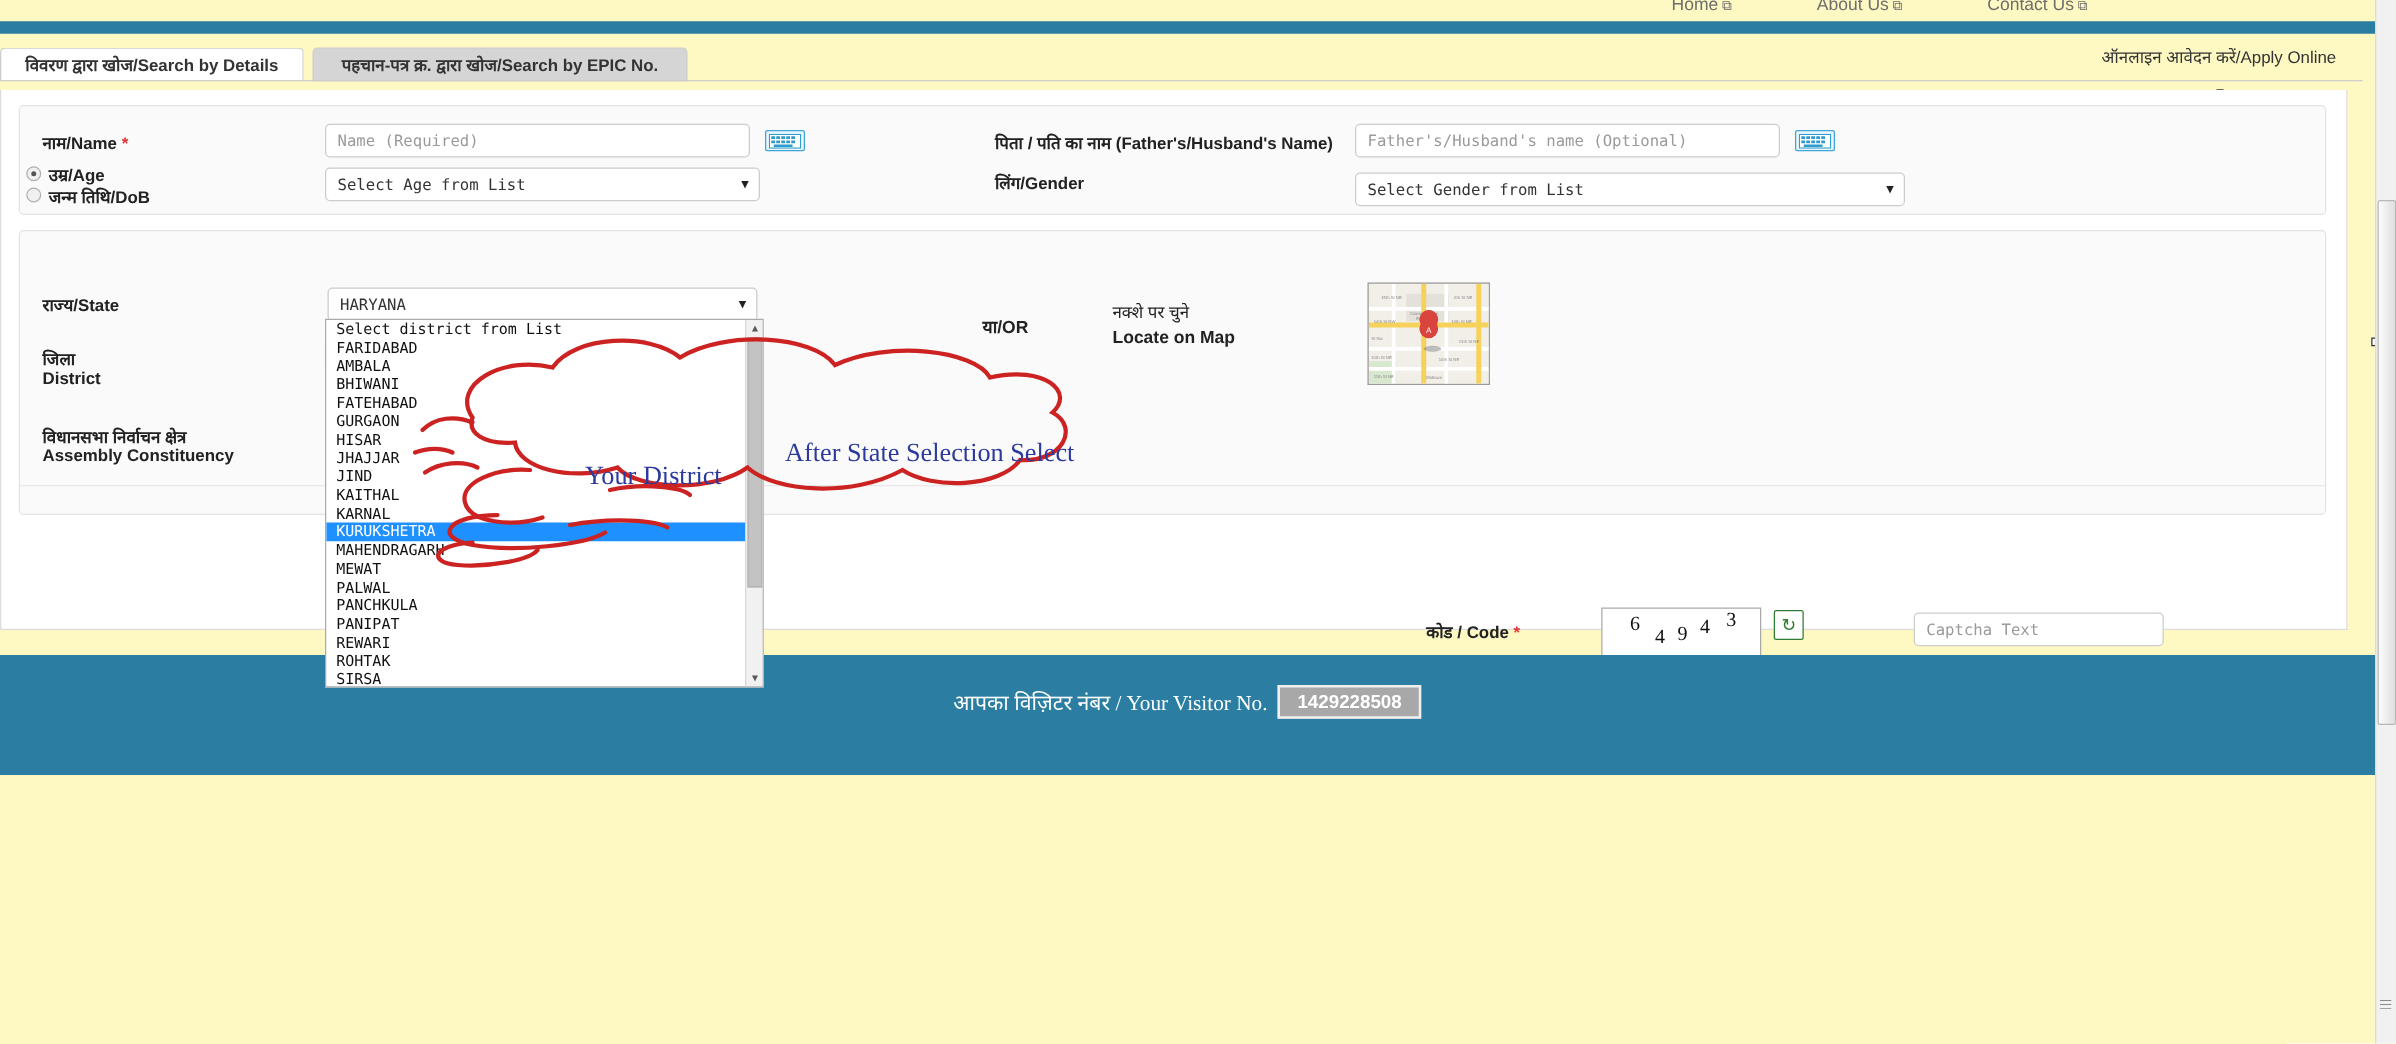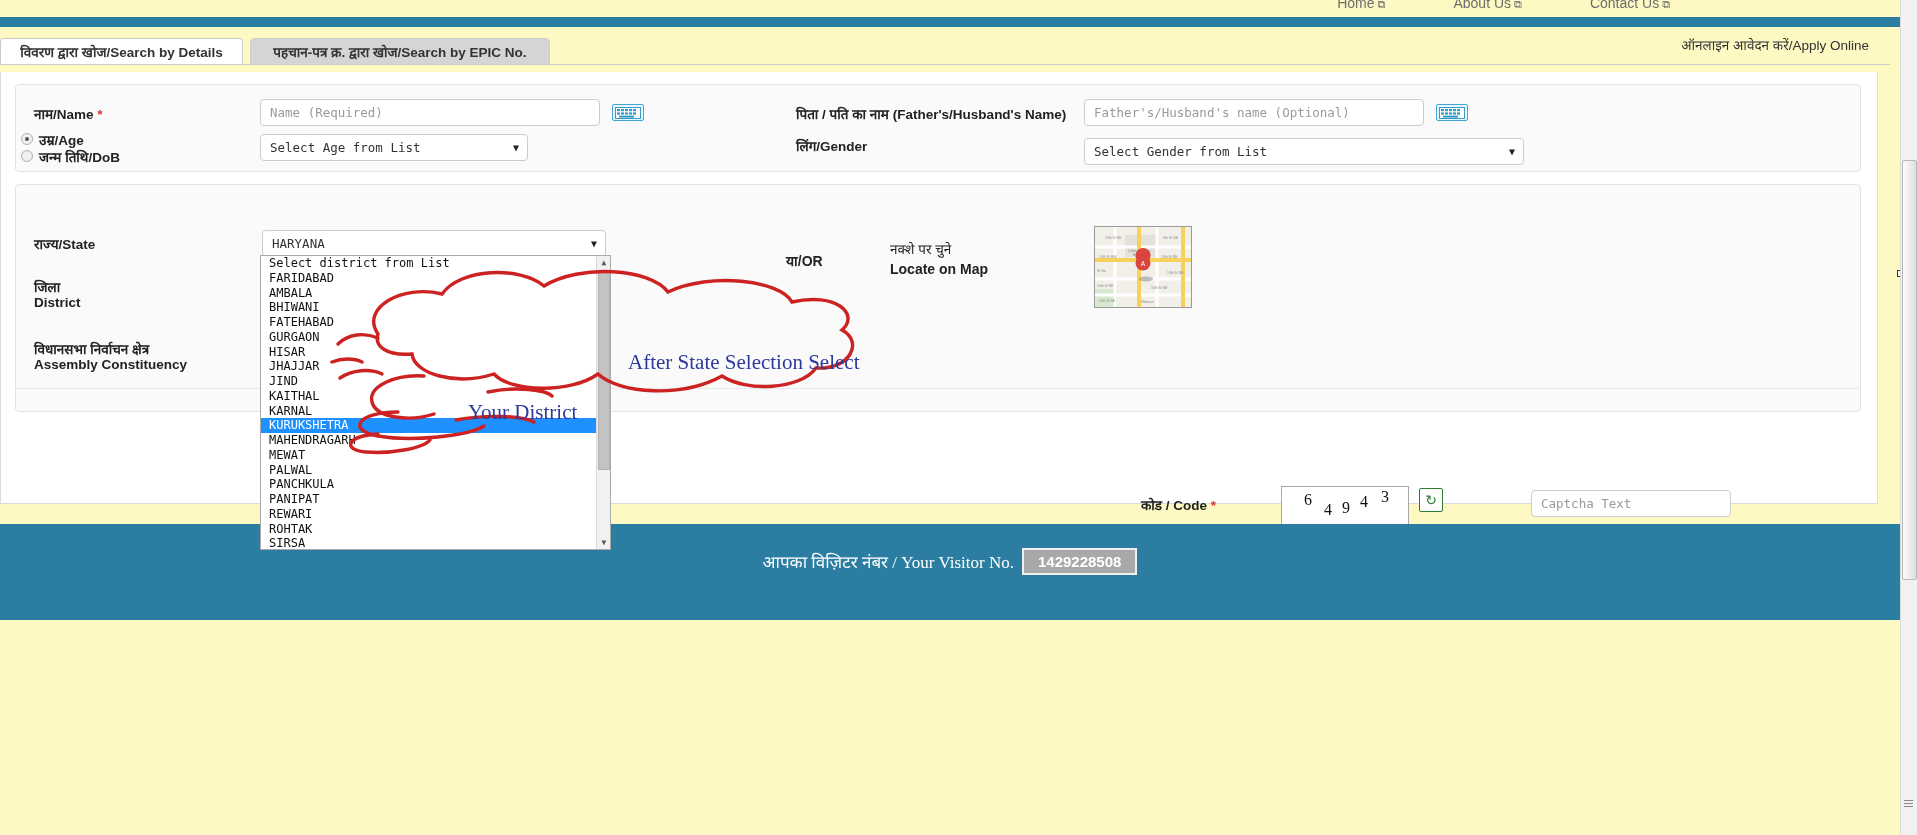--- a/index.html
+++ b/index.html
@@ -298,21 +298,21 @@
             <rect x="4" y="8.6" width="15" height="2"></rect>
           </g>
         </svg>
       </div>
 
       <div class="radio on" style="left:5px; top:48px;"></div>
       <div class="lbl" style="left:23px; top:46px;">उम्र/Age</div>
       <div class="radio" style="left:5px; top:65px;"></div>
       <div class="lbl" style="left:23px; top:63px;">जन्म तिथि/DoB</div>
 
-      <div class="selbox" style="left:244px; top:49px; width:268px;">
+      <div class="selbox" style="left:244px; top:49px; width:348px;">
         <span>Select Age from List</span>
         <span class="caret">▼</span>
       </div>
 
       <div class="lbl" style="left:780px; top:52px;">लिंग/Gender</div>
       <div class="selbox" style="left:1068px; top:53px; width:440px;">
         <span>Select Gender from List</span>
         <span class="caret">▼</span>
       </div>
     </div>
@@ -448,21 +448,21 @@
     <g fill="none" stroke="#cc2222" stroke-width="3.4" stroke-linecap="round">
       <path d="M86,20 C58,18 30,30 34,46 C38,62 72,66 96,58"></path>
       <path d="M60,56 C20,56 8,74 40,80 C74,86 130,80 146,70"></path>
       <path d="M40,78 C8,80 4,94 28,96 C54,98 86,92 92,84"></path>
       <path d="M150,36 C178,30 208,34 214,40"></path>
       <path d="M118,64 C150,58 186,60 196,66"></path>
     </g>
   </svg>
 
   <div class="annotext" style="left:628px; top:350px;">After State Selection Select</div>
-  <div class="annotext" style="left:468px; top:400px;">Your District</div>
+  <div class="annotext" style="left:468px; top:368px;">Your District</div>
 
   <div class="footer">
     <div class="foot-line1">
       <span>आपका विज़िटर नंबर / Your Visitor No.</span>
       <span class="visitorbox">1429228508</span>
     </div>
   </div>
 
   <div class="dashsel"></div>
   <div class="sel-handle"></div>

